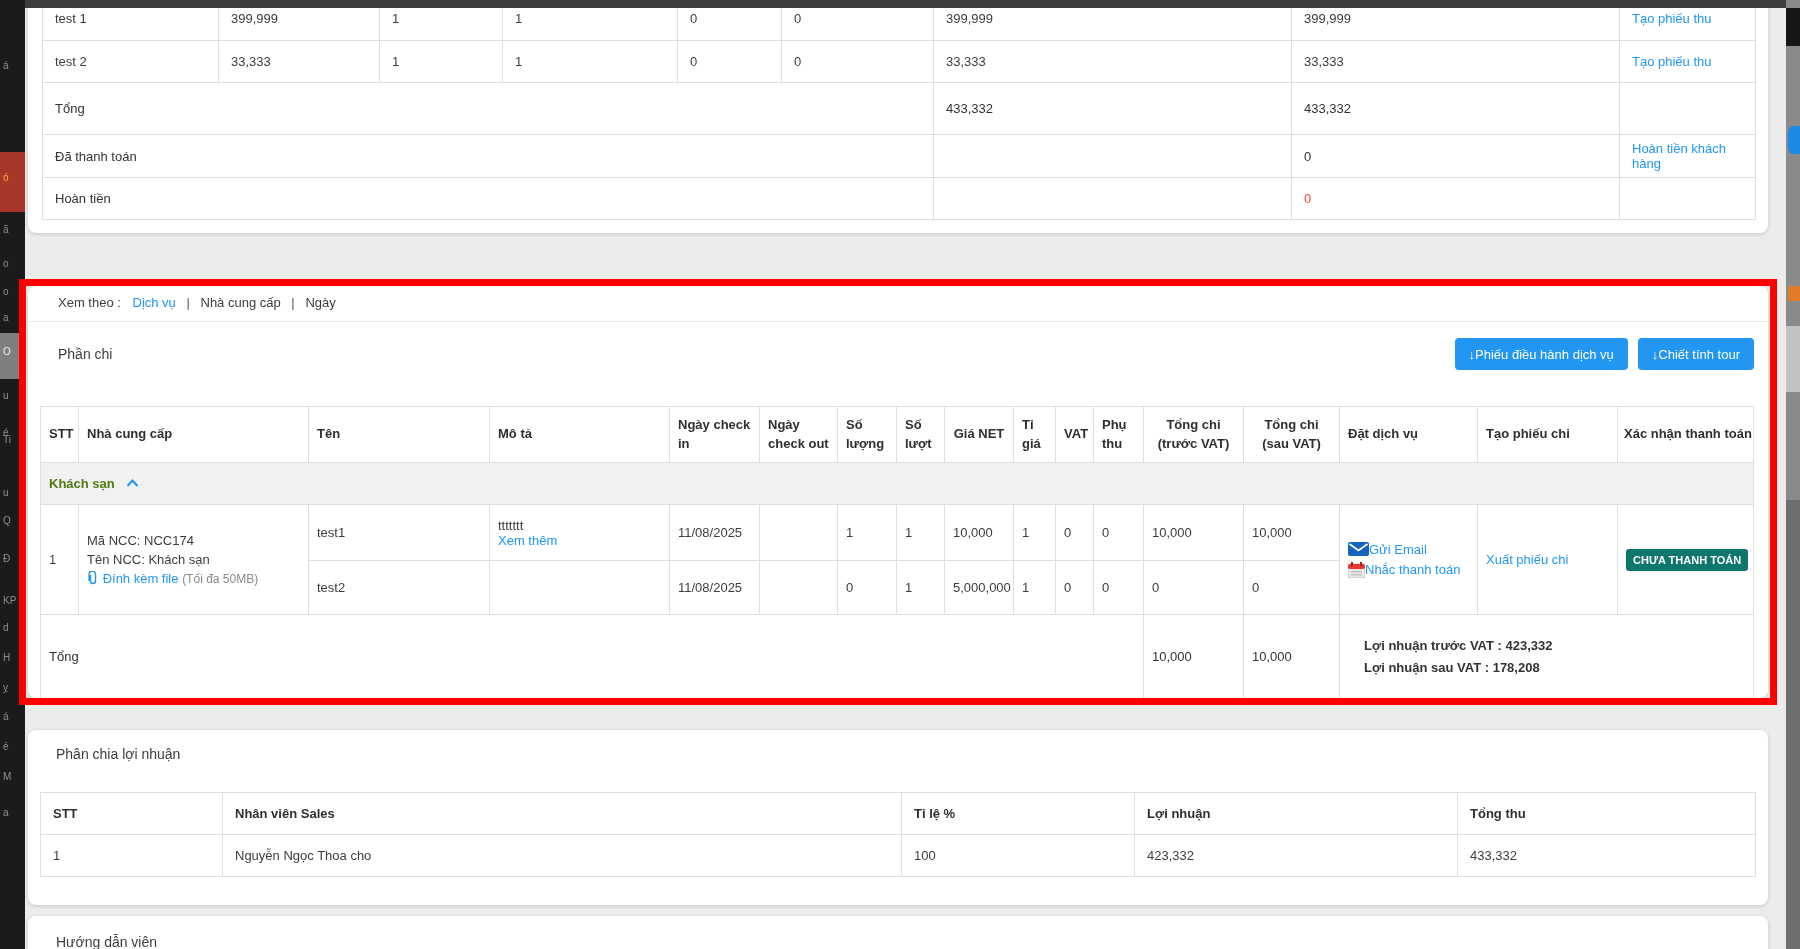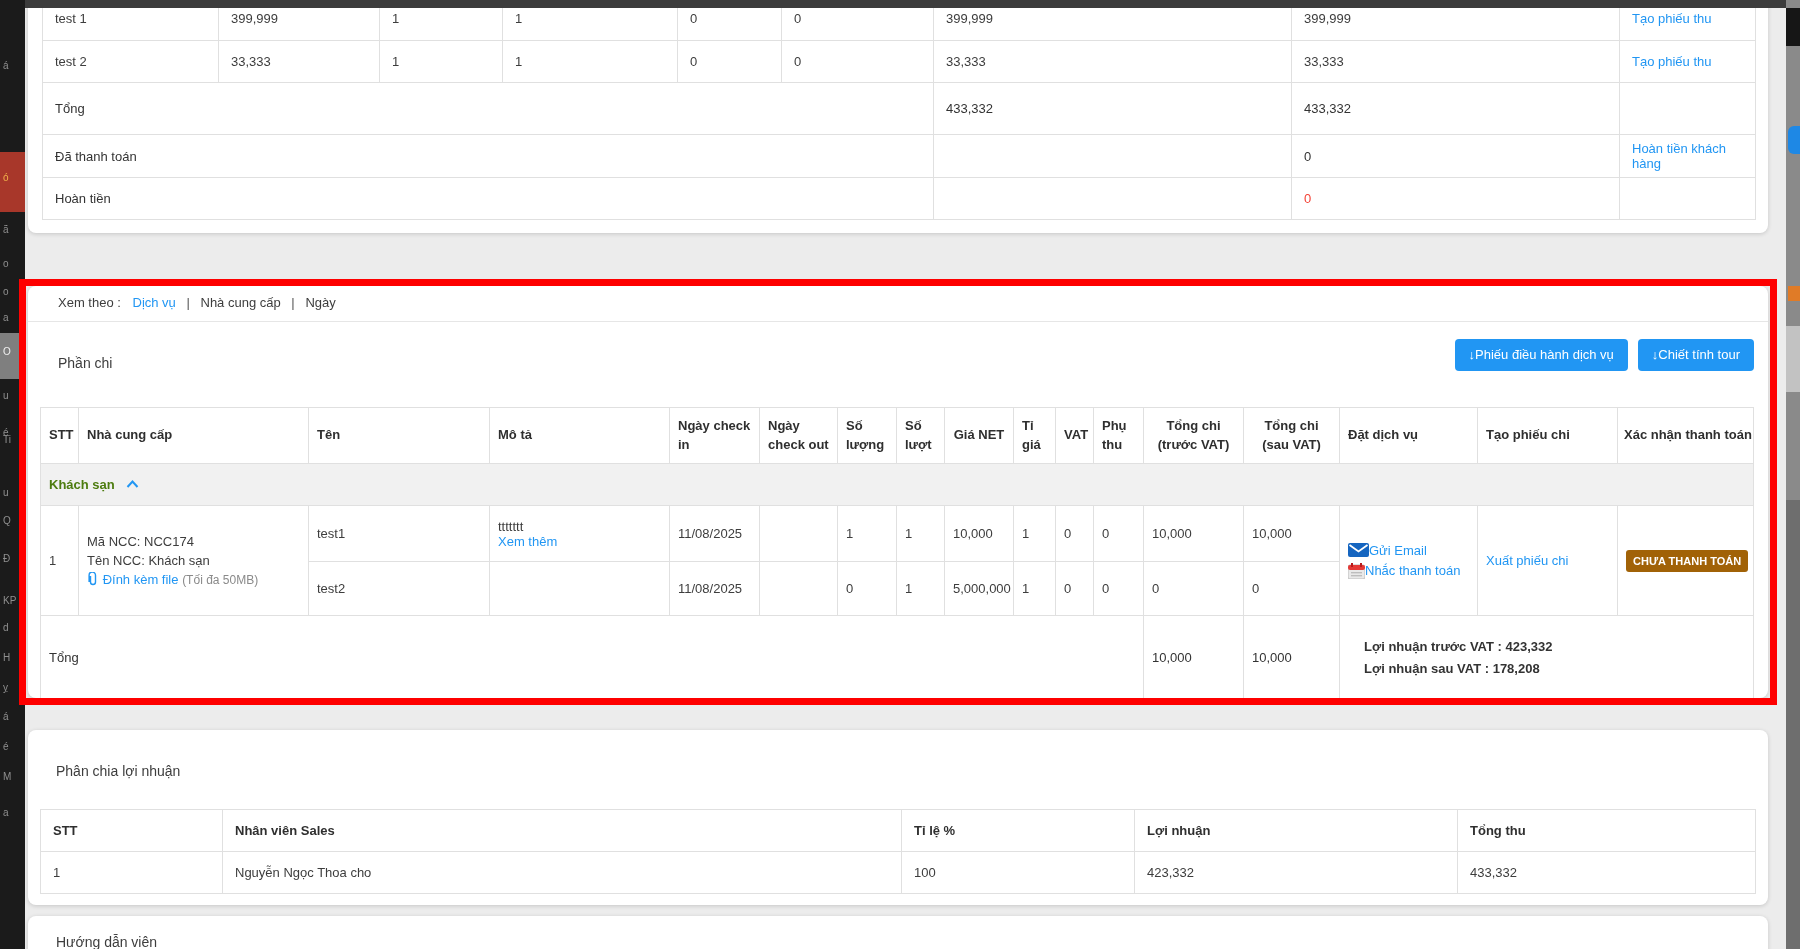--- a/index.html
+++ b/index.html
@@ -55,42 +55,42 @@
   
   #summary-table { width:1713px; }
   #summary-table tr { height:42px; }
   #summary-table tr.r-clip { height:44px; }
   #summary-table tr.r-total { height:52px; }
 
   
   .viewby-row { height:36px; border-bottom:1px solid #e6e6e6; padding:9px 0 0 30px; }
   .viewby-row .sep { margin:0 7px; color:#555; }
   .expense-head { display:flex; justify-content:space-between; align-items:center; padding:16px 14px 0 30px; }
-  .section-title { font-size:14px; color:#3d3d3d;margin-top:17px; }
+  .section-title { font-size:14px; color:#3d3d3d; }
   .btn-group { display:flex; gap:10px; }
   .btn {
     background:#2196f3; color:#fff; border:none; border-radius:4px;
     height:32px; padding:0 14px; font-size:13px; cursor:pointer;
     font-family:inherit; display:flex; align-items:center;
   }
   #expense-table { width:1713px; margin:36px 0 0 12px; }
   #expense-table th { height:56px; line-height:1.45; color:#2f2f2f; font-weight:bold; padding:6px 8px; }
   #expense-table th.ctr { text-align:center; }
   #expense-table th.nowrap { white-space:nowrap; padding:6px 6px; }
   #expense-table td { padding:6px 8px; }
   tr.group-row { height:42px; background:#f1f1f1; }
   tr.group-row td { font-weight:bold; color:#4d7c0f; }
   tr.svc-row1 { height:56px; }
   tr.svc-row2 { height:54px;padding-left:48px; }
   tr.exp-total { height:84px; }
   .supplier-cell div { margin:4px 0; }
   .note { color:#8a8a8a; font-size:12px; }
   .action-line { display:flex; align-items:center; margin:5px 0; }
   .status-badge {
-    display:inline-block; background:#a16207; color:#fff; font-weight:bold;
+    display:inline-block; background:#0f766e; color:#fff; font-weight:bold;
     font-size:11px; padding:5px 7px; border-radius:3px; white-space:nowrap; cursor:pointer;
   }
   td.ctr { text-align:center; }
   .profit-cell div { margin:7px 0 7px 16px; font-weight:bold; color:#333; }
 
   
   #card-profit .section-title { padding:16px 0 0 28px; display:block; }
   #profit-table { width:1715px; margin:30px 0 0 12px; }
   #profit-table tr { height:42px; }
   #profit-table th { font-weight:bold; color:#2f2f2f; }

